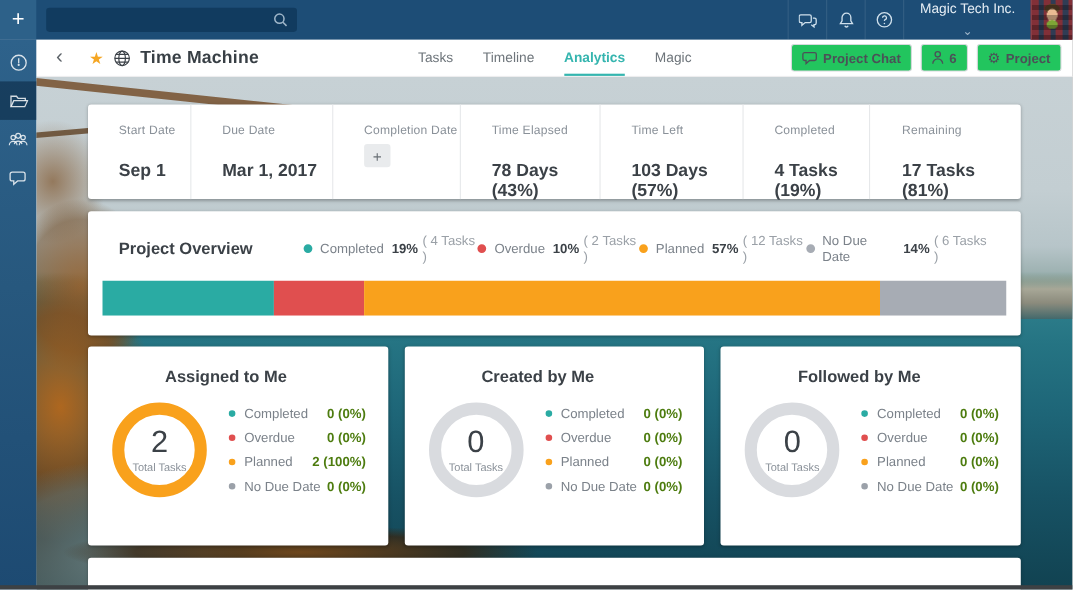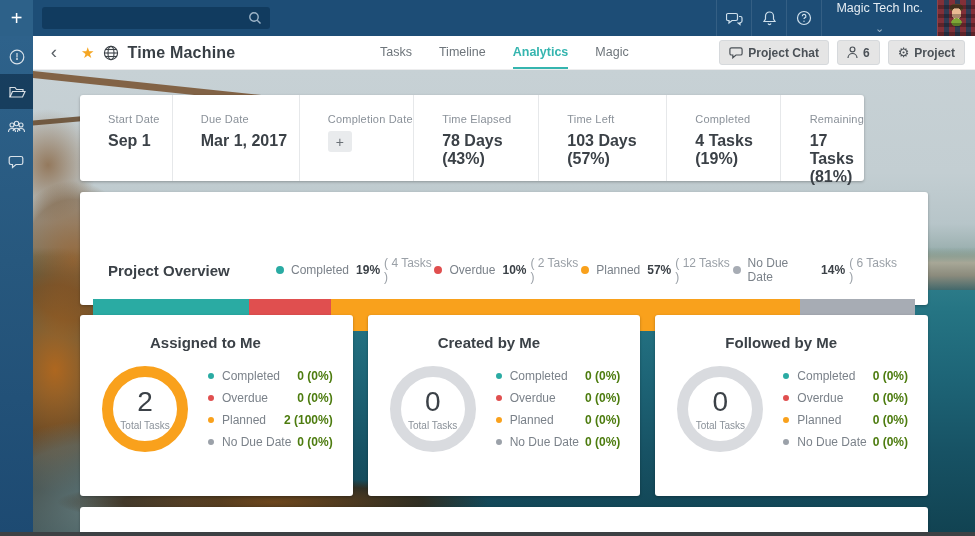--- a/index.html
+++ b/index.html
@@ -34,51 +34,51 @@
   
   .pheader { position:absolute; top:36px; left:33px; right:0; height:34px; background:#fff; border-bottom:1px solid #ededee; display:flex; align-items:center; z-index:5; }
   .ph-back { width:26px; margin-left:8px; text-align:center; font-size:19px; color:#5c6268; cursor:pointer; line-height:1; padding-bottom:3px; }
   .ph-star { margin-left:14px; color:#f5a623; font-size:15px; cursor:pointer; }
   .ph-globe { margin-left:9px; color:#3b4147; display:flex; cursor:default; }
   .ph-title { margin-left:8px; font-size:16px; font-weight:700; color:#383f45; letter-spacing:.2px; }
   .tabs { position:absolute; left:347px; top:0; bottom:0; display:flex; align-items:stretch; gap:27px; }
   .tab { display:flex; align-items:center; font-size:12.5px; color:#6e757b; cursor:pointer; border-bottom:2px solid transparent; padding-top:1px; }
   .tab.active { color:#35b5af; border-bottom-color:#35b5af; font-weight:700; }
   .hdr-buttons { margin-left:auto; display:flex; gap:8px; margin-right:10px; }
-  .btn { height:25px; border:1px solid #d6d9dc; border-radius:3px; background:#e5e5e5; display:flex; align-items:center; gap:5px; padding:0 9px; font-size:12px; font-weight:700; color:#4b5157; cursor:pointer; }
+  .btn { height:25px; border:1px solid #d6d9dc; border-radius:3px; background:#22c55e; display:flex; align-items:center; gap:5px; padding:0 9px; font-size:12px; font-weight:700; color:#4b5157; cursor:pointer; }
   .btn .gear { font-size:13px; font-weight:400; }
 
   
   .content { position:absolute; top:70px; left:33px; right:0; bottom:0; overflow:hidden; }
   .photo { position:absolute; inset:0;
     background:
       radial-gradient(300px 34px at 240px 432px, rgba(125,70,18,0.85) 0%, rgba(60,35,12,0.7) 50%, transparent 72%),
       radial-gradient(170px 120px at 60px 440px, rgba(99,120,121,0.95) 0%, rgba(99,120,121,0.55) 55%, transparent 75%),
       radial-gradient(120px 170px at 22px 300px, rgba(186,103,24,0.92) 0%, rgba(140,75,20,0.6) 50%, transparent 72%),
       radial-gradient(90px 110px at 40px 190px, rgba(152,96,44,0.85) 0%, rgba(110,70,30,0.5) 55%, transparent 72%),
       radial-gradient(70px 80px at 15px 95px, rgba(136,100,64,0.8) 0%, transparent 70%),
       radial-gradient(130px 140px at 8px 420px, rgba(32,25,16,0.92) 0%, transparent 72%),
       linear-gradient(180deg,#c7d1d5 0%,#c3ced2 22%,#b7c5c9 33%,#9eb2b2 38%,#6f958f 40%,#2f7f8c 44%,#257483 52%,#1e6678 65%,#175264 82%,#114251 100%); }
   .cliff { position:absolute; left:440px; right:0; top:178px; height:42px;
     background:linear-gradient(180deg, rgba(190,184,166,0) 0%, rgba(176,170,152,0.9) 35%, rgba(145,140,124,0.95) 65%, rgba(80,95,92,0.65) 100%); }
   .branch1 { position:absolute; left:-12px; top:16px; width:310px; height:7px; border-radius:4px; background:rgba(122,86,54,0.9); transform:rotate(6deg); }
   .branch2 { position:absolute; left:-8px; top:42px; width:210px; height:5px; border-radius:3px; background:rgba(100,72,44,0.85); transform:rotate(-5deg); }
 
   
   .card { position:absolute; background:#fff; border-radius:3px; box-shadow:0 1px 3px rgba(0,0,0,0.28); }
-  .stats-card { left:47px; top:25px; width:784px; height:86px; display:flex; }
+  .stats-card { left:47px; top:25px; width:848px; height:86px; display:flex; }
   .stat-col { padding:18px 0 0 28px; }
   .stat-col + .stat-col { border-left:1px solid #e6e8ea; }
   .stat-label { font-size:11px; color:#8a9199; letter-spacing:.2px; }
-  .stat-value { margin-top:7px; font-size:16px; font-weight:700; color:#3b4147; }
+  .stat-value { margin-top:22px; font-size:16px; font-weight:700; color:#3b4147; }
   .plus-btn { margin-top:6px; width:24px; height:21px; background:#e9ebed; border:none; border-radius:3px; color:#6a7076; font-size:14px; cursor:pointer; line-height:1; }
   .c1{width:93px;} .c2{width:129px;} .c3{width:116px;} .c4{width:127px;} .c5{width:130px;} .c6{width:115px;} .c7{flex:1;padding-left:29px;}
 
   .overview-card { left:47px; top:122px; width:848px; height:113px; }
-  .ov-header { display:flex; align-items:center; padding:20px 26px 0 28px;margin-top:44px; }
+  .ov-header { display:flex; align-items:center; padding:20px 26px 0 28px; }
   .ov-title { font-size:15px; font-weight:700; color:#3b4147; width:168px; }
   .ov-legend { flex:1; display:flex; justify-content:space-between; align-items:center; }
   .ov-item { display:flex; align-items:center; font-size:12px; }
   .ring-dot { width:5px; height:5px; border-radius:50%; border:4px solid #999; background:#fff; margin-right:7px; flex:0 0 auto; }
   .ov-label { color:#7b828a; margin-right:7px; }
   .ov-pct { color:#3b4147; font-weight:700; margin-right:4px; }
   .ov-tasks { color:#9aa0a7; }
   .ov-bar { margin:15px 13px 0 13px; height:32px; display:flex; overflow:hidden; }
   .seg { height:100%; }
 

